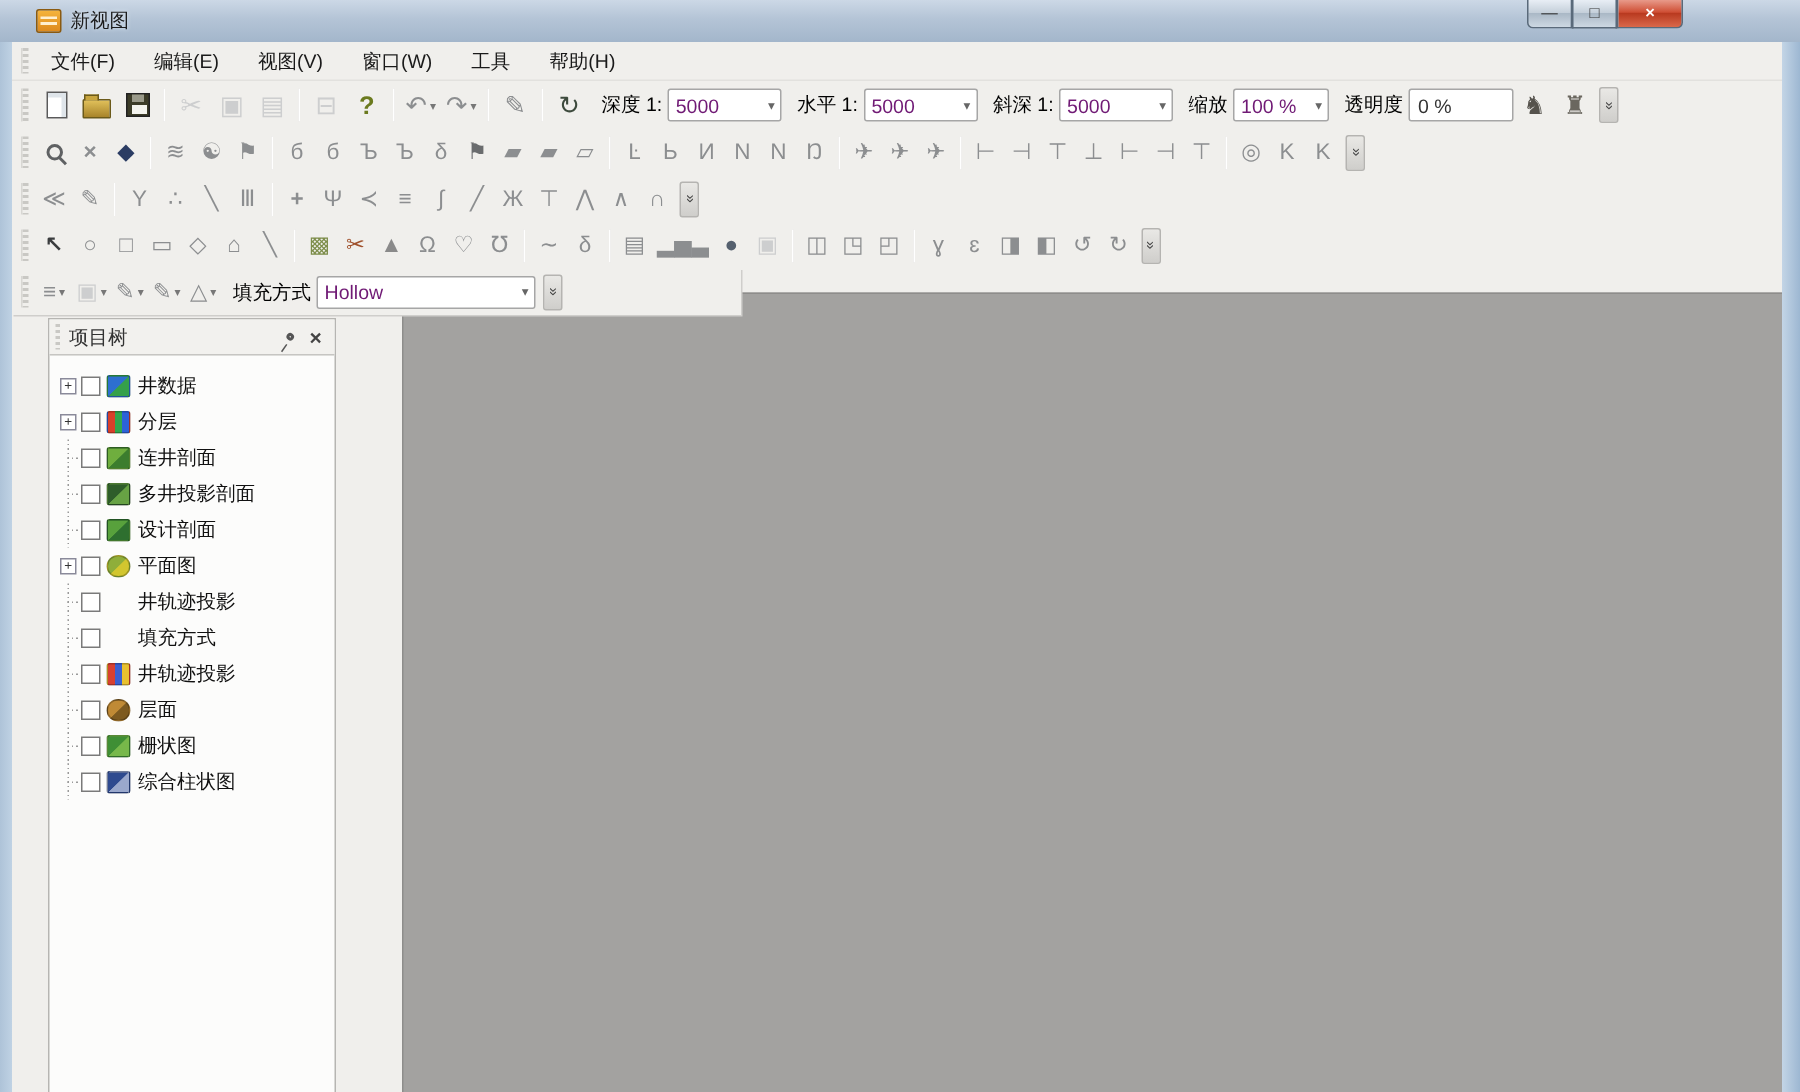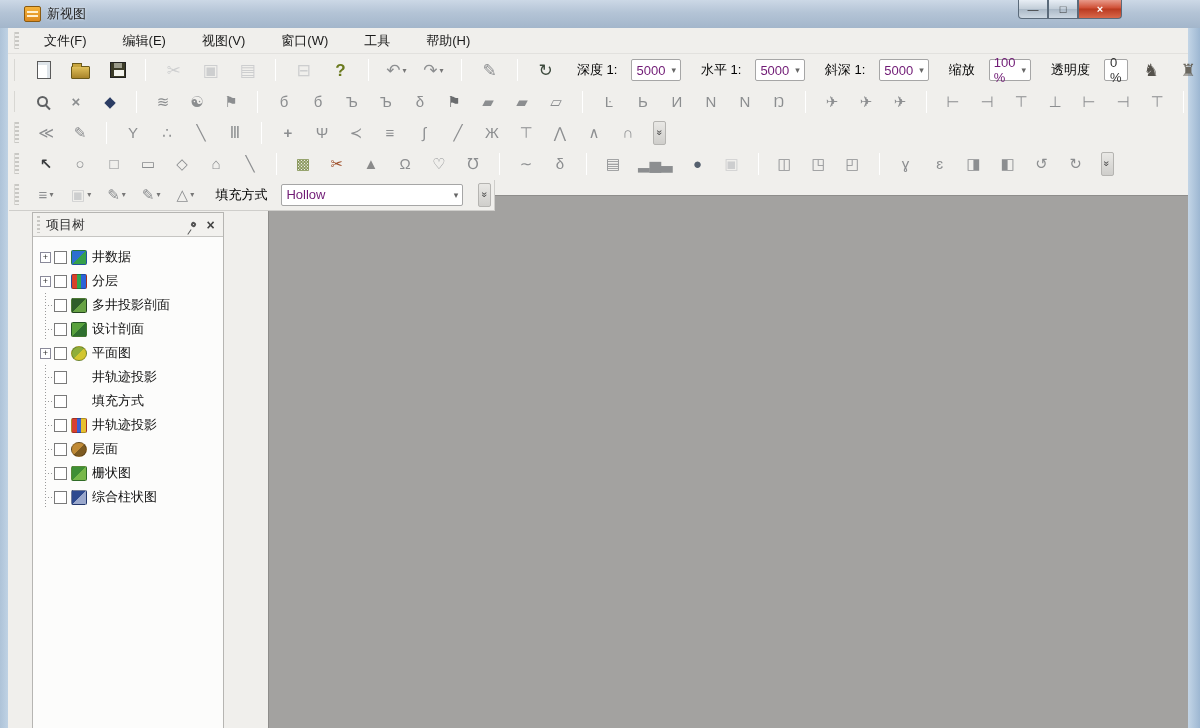--- a/index.html
+++ b/index.html
@@ -21,21 +21,21 @@
   .capbtn { width:30px; height:19px; border:1px solid #5a6a7a; border-top:none;
             background:linear-gradient(#e8eef5,#c2cdd8 50%,#aab8c6 50%,#cdd8e2);
             color:#333; font-size:11px; display:flex; align-items:center; justify-content:center; }
   .capbtn:first-child { border-radius:0 0 0 4px; }
   .capbtn.close { width:44px; border-radius:0 0 4px 0;
             background:linear-gradient(#e89a8a,#cf4f35 45%,#b93a20 50%,#d9684a); color:#fff; font-weight:bold; }
 
   .client { position:absolute; top:28px; left:8px; width:1180px; height:700px; background:#f0efec; }
 
   
-  .bar { display:flex; align-items:center; padding-left:4px; position:relative;gap:10px; }
+  .bar { display:flex; align-items:center; padding-left:4px; position:relative; }
   .menubar { height:26px; border-bottom:1px solid #e2e1de; }
   .menu-item { padding:3px 10px; margin-right:6px; color:#1a1a1a; }
   .grip { width:5px; height:70%; margin:0 5px 0 2px;
           background:repeating-linear-gradient(180deg,#c9c8c4 0 2px,transparent 2px 4px);
           border-left:1px solid #d8d7d3; }
   .trow1 { height:32px; } .trow { height:31px; }
   .tbtn { min-width:24px; height:24px; display:flex; align-items:center; justify-content:center;
           border:1px solid transparent; border-radius:2px; padding:0 2px; }
   .tbtn .g { font-size:15px; color:#8c8e90; line-height:1; }
   .trow1 .tbtn { min-width:27px; height:27px; } .trow1 .tbtn .g { font-size:17px; }
@@ -492,21 +492,21 @@
           </span>
           <span class="tbtn">
             <span class="g">✎</span>
             <span class="dd">▾</span>
           </span>
           <span class="tbtn">
             <span class="g">△</span>
             <span class="dd">▾</span>
           </span>
           <span class="tlabel">填充方式</span>
-          <span class="combo" style="width: 182px;">
+          <span class="combo" style="width: 146px;">
             <span class="cval">Hollow</span>
             <span class="carr">▾</span>
           </span>
           <span class="ovf">
             <span class="og">»</span>
           </span>
         </div>
 
       <div class="panel">
         <div class="phead">
@@ -530,20 +530,26 @@
               <span class="gcell">
                 <span class="expbox">+</span>
               </span>
               <span class="cb"></span>
               <span class="ticon" style="background: linear-gradient(90deg, rgb(216, 64, 42) 33%, rgb(47, 167, 78) 33%, rgb(47, 167, 78) 66%, rgb(45, 98, 216) 66%);"></span>
               <span class="tree-label">分层</span>
             </div>
             <div class="tree-row">
               <span class="gcell line"></span>
               <span class="cb"></span>
+              <span class="ticon" style="background: linear-gradient(135deg, rgb(111, 174, 62) 50%, rgb(60, 125, 46) 50%);"></span>
+              <span class="tree-label">连井剖面</span>
+            </div>
+            <div class="tree-row">
+              <span class="gcell line"></span>
+              <span class="cb"></span>
               <span class="ticon" style="background: linear-gradient(135deg, rgb(47, 93, 42) 50%, rgb(103, 162, 68) 50%);"></span>
               <span class="tree-label">多井投影剖面</span>
             </div>
             <div class="tree-row">
               <span class="gcell line"></span>
               <span class="cb"></span>
               <span class="ticon" style="background: linear-gradient(135deg, rgb(88, 161, 60) 50%, rgb(46, 111, 47) 50%);"></span>
               <span class="tree-label">设计剖面</span>
             </div>
             <div class="tree-row">

